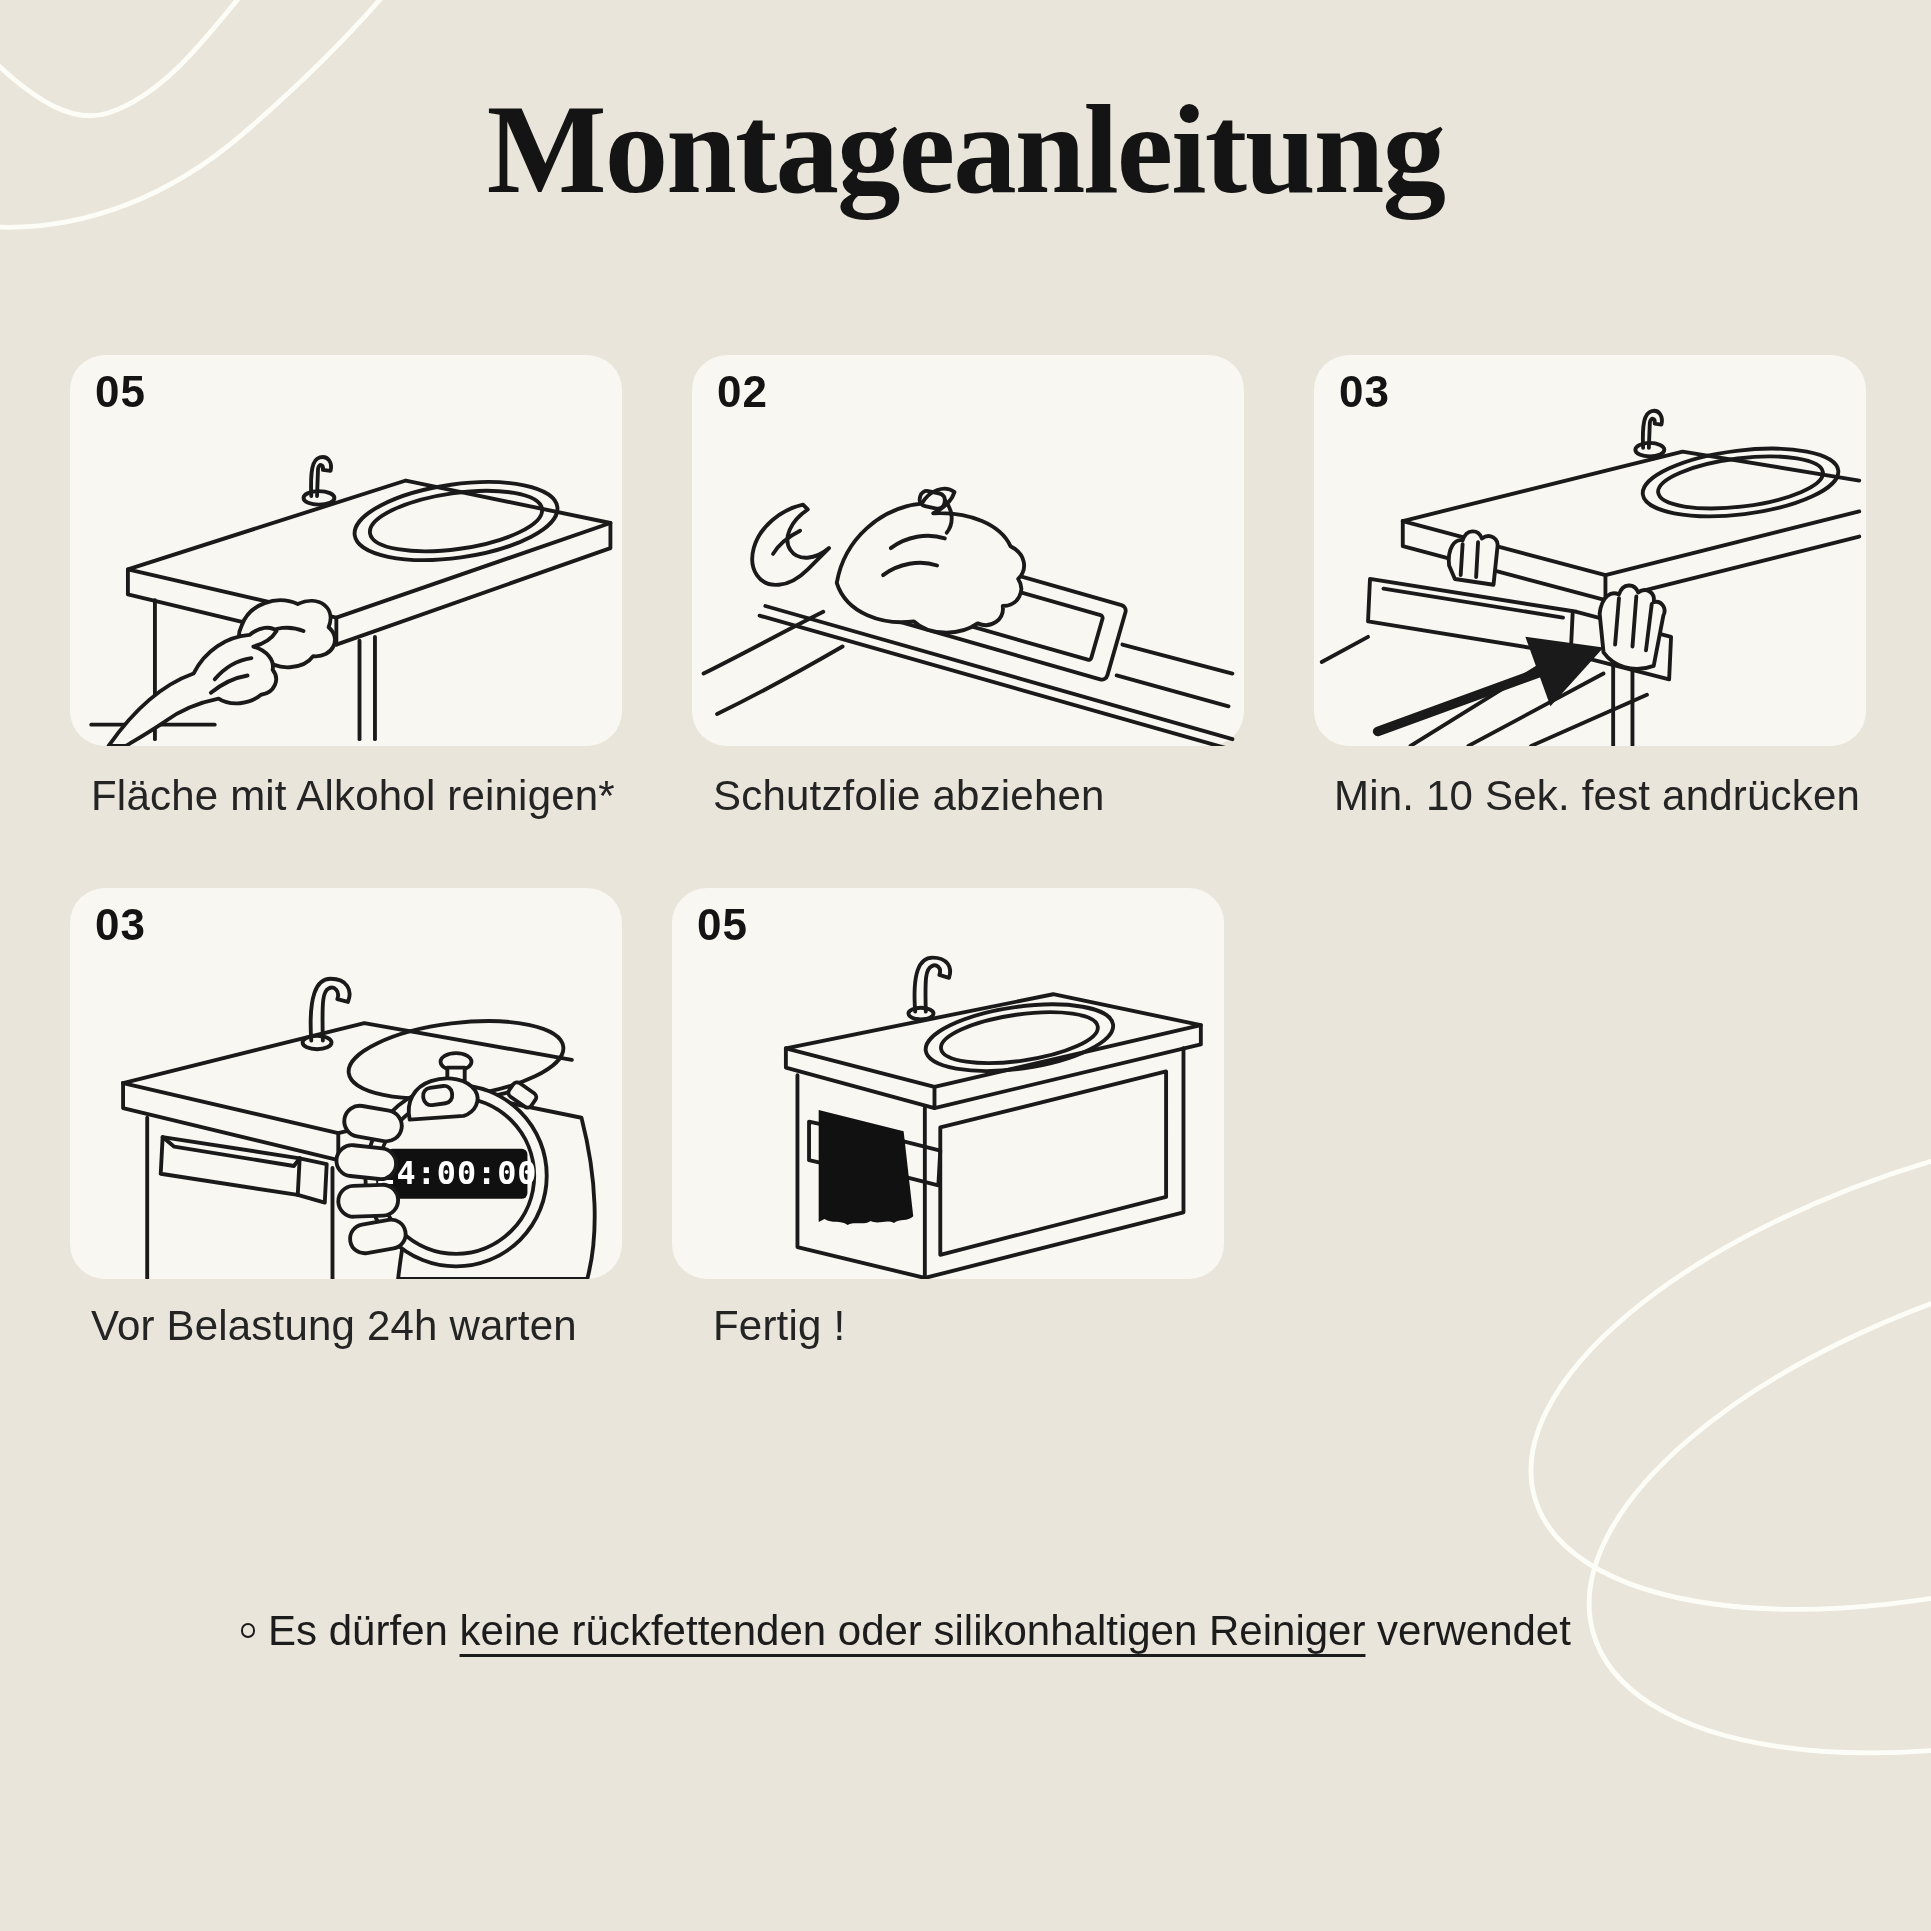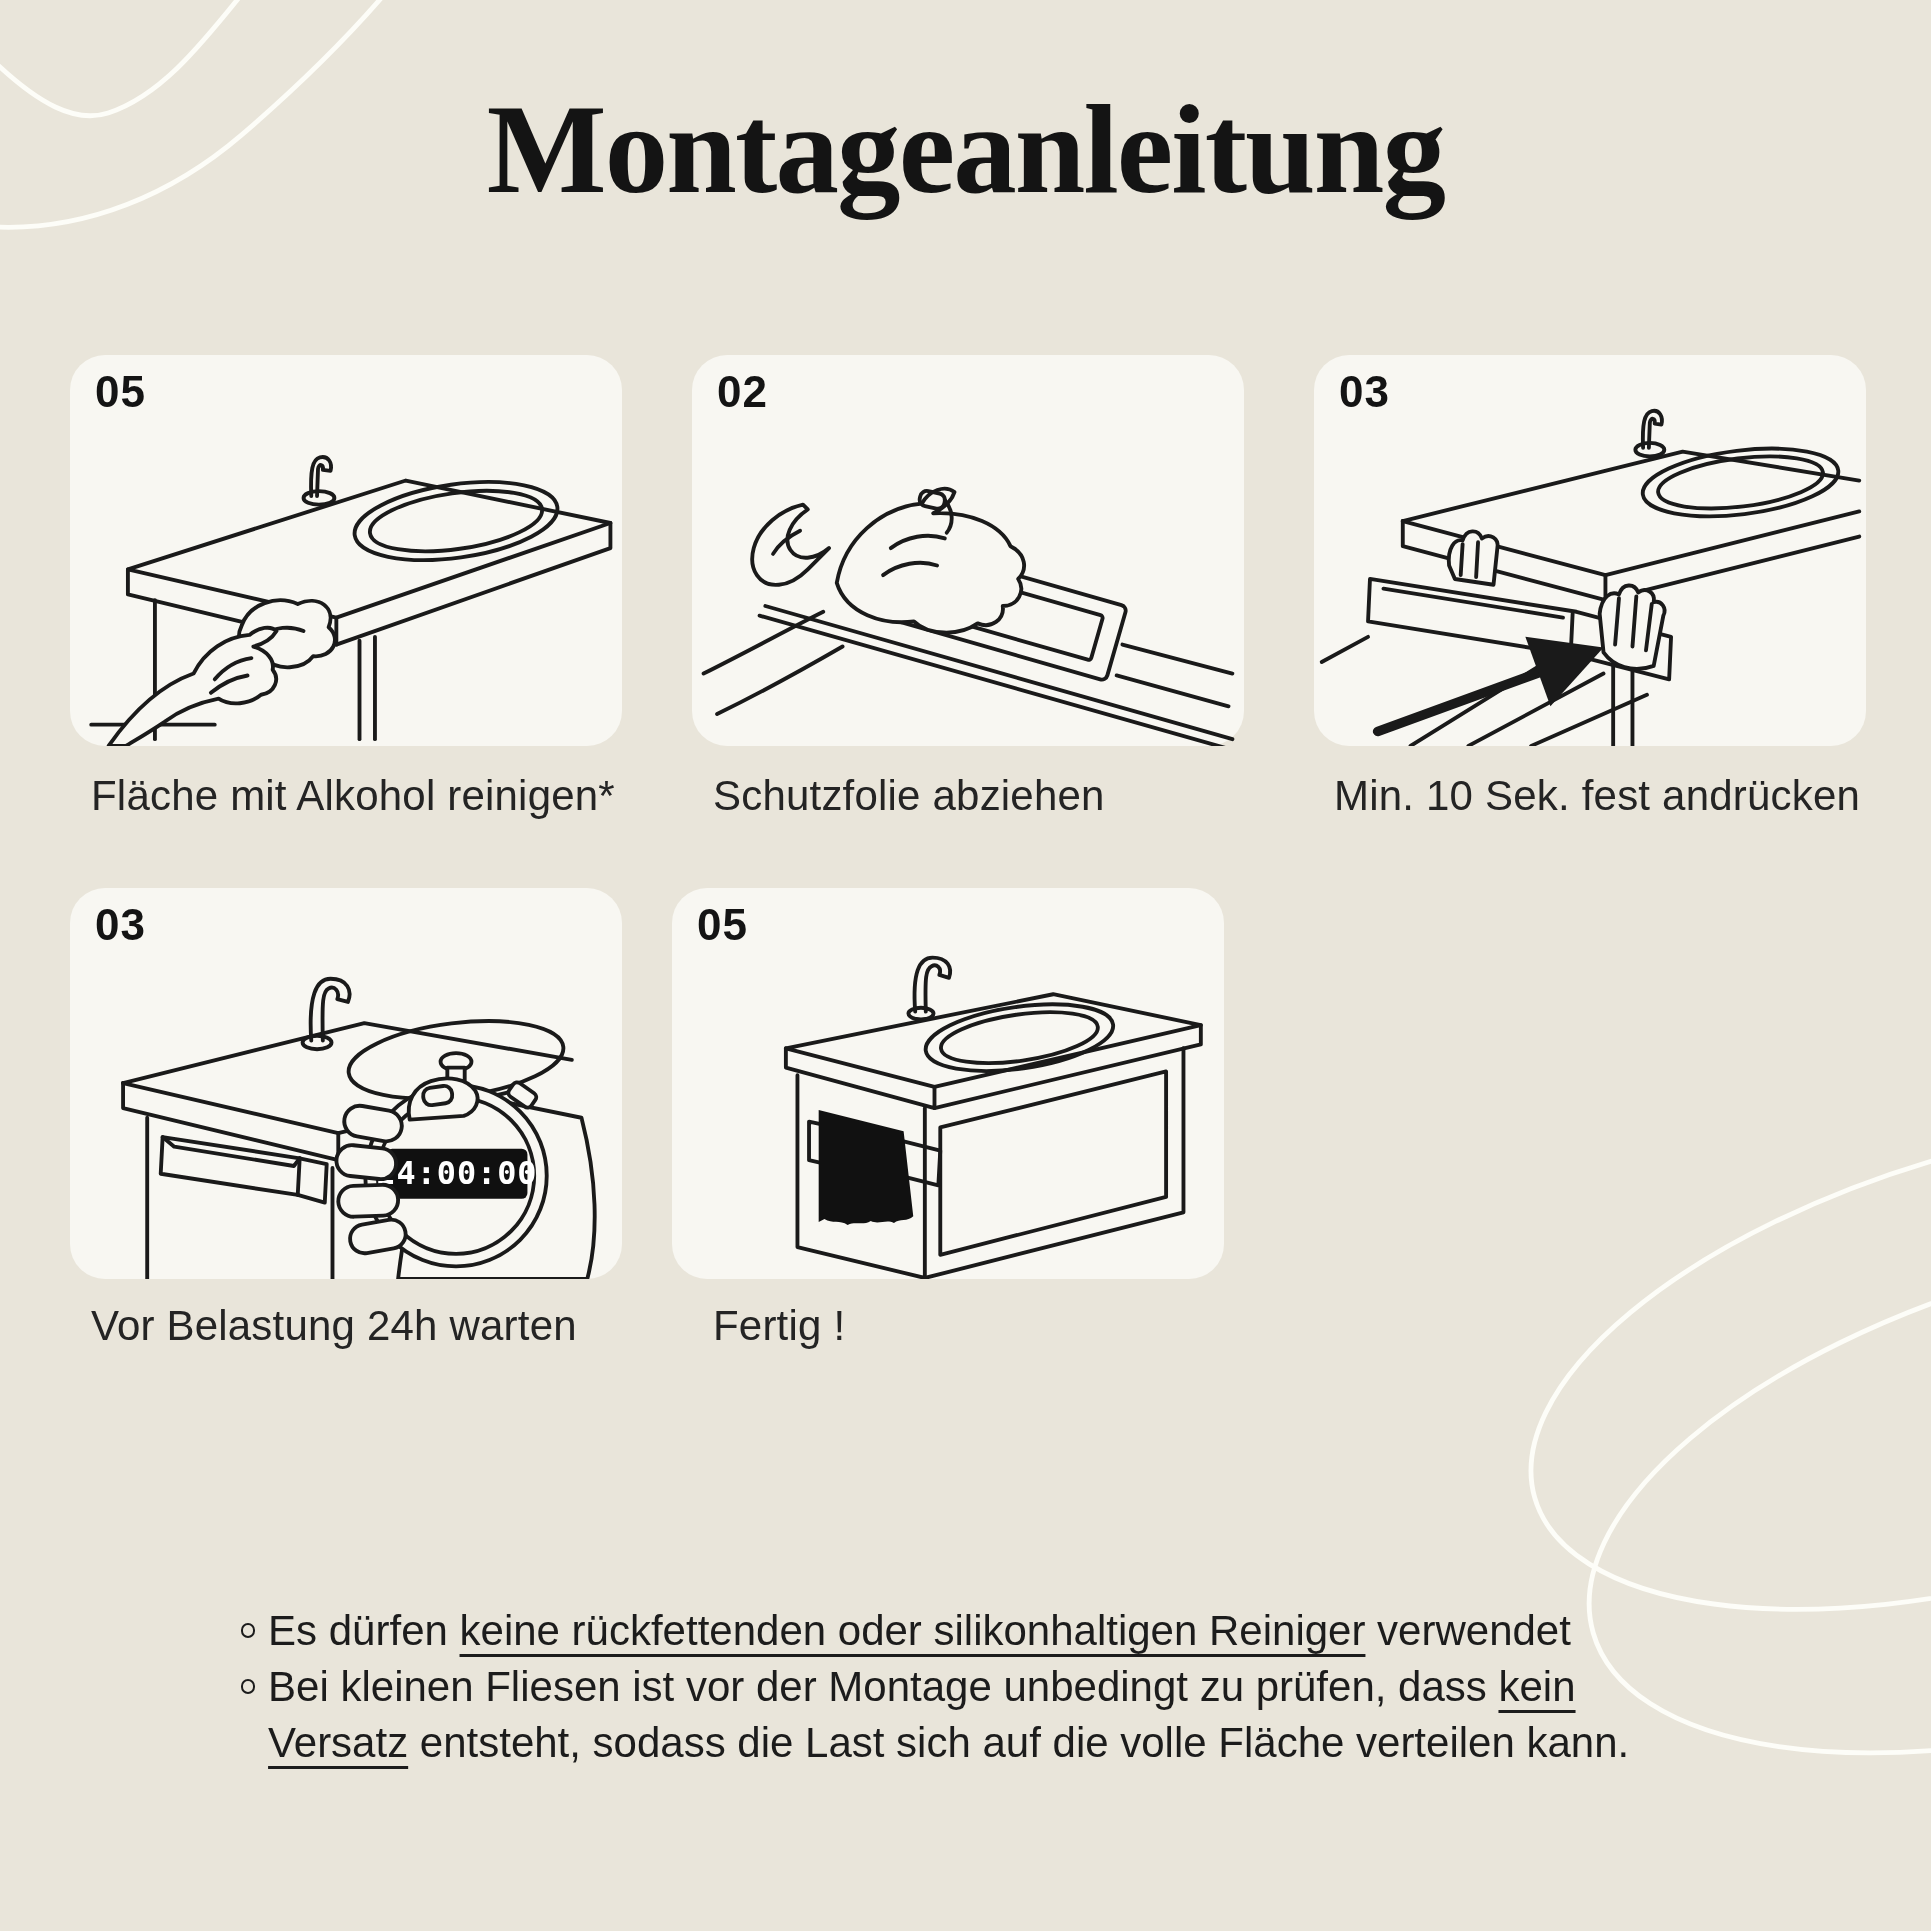--- a/index.html
+++ b/index.html
@@ -255,21 +255,14 @@
 
 <div class="notes">
 
   <div class="bullet-row">
     <span class="bullet-dot"></span>
     <div>
       <span>Es dürfen </span><span class="ul">keine rückfettenden oder silikonhaltigen Reiniger</span><span> verwendet</span><br>
     </div>
   </div>
 
-  <div class="bullet-row">
-    <span class="bullet-dot"></span>
-    <div>
-      <span>Bei kleinen Fliesen ist vor der Montage unbedingt zu prüfen, dass </span><span class="ul">kein</span><br>
-      <span class="ul">Versatz</span><span> entsteht, sodass die Last sich auf die volle Fläche verteilen kann.</span>
-    </div>
-  </div>
 </div>
 
 
 </body></html>

